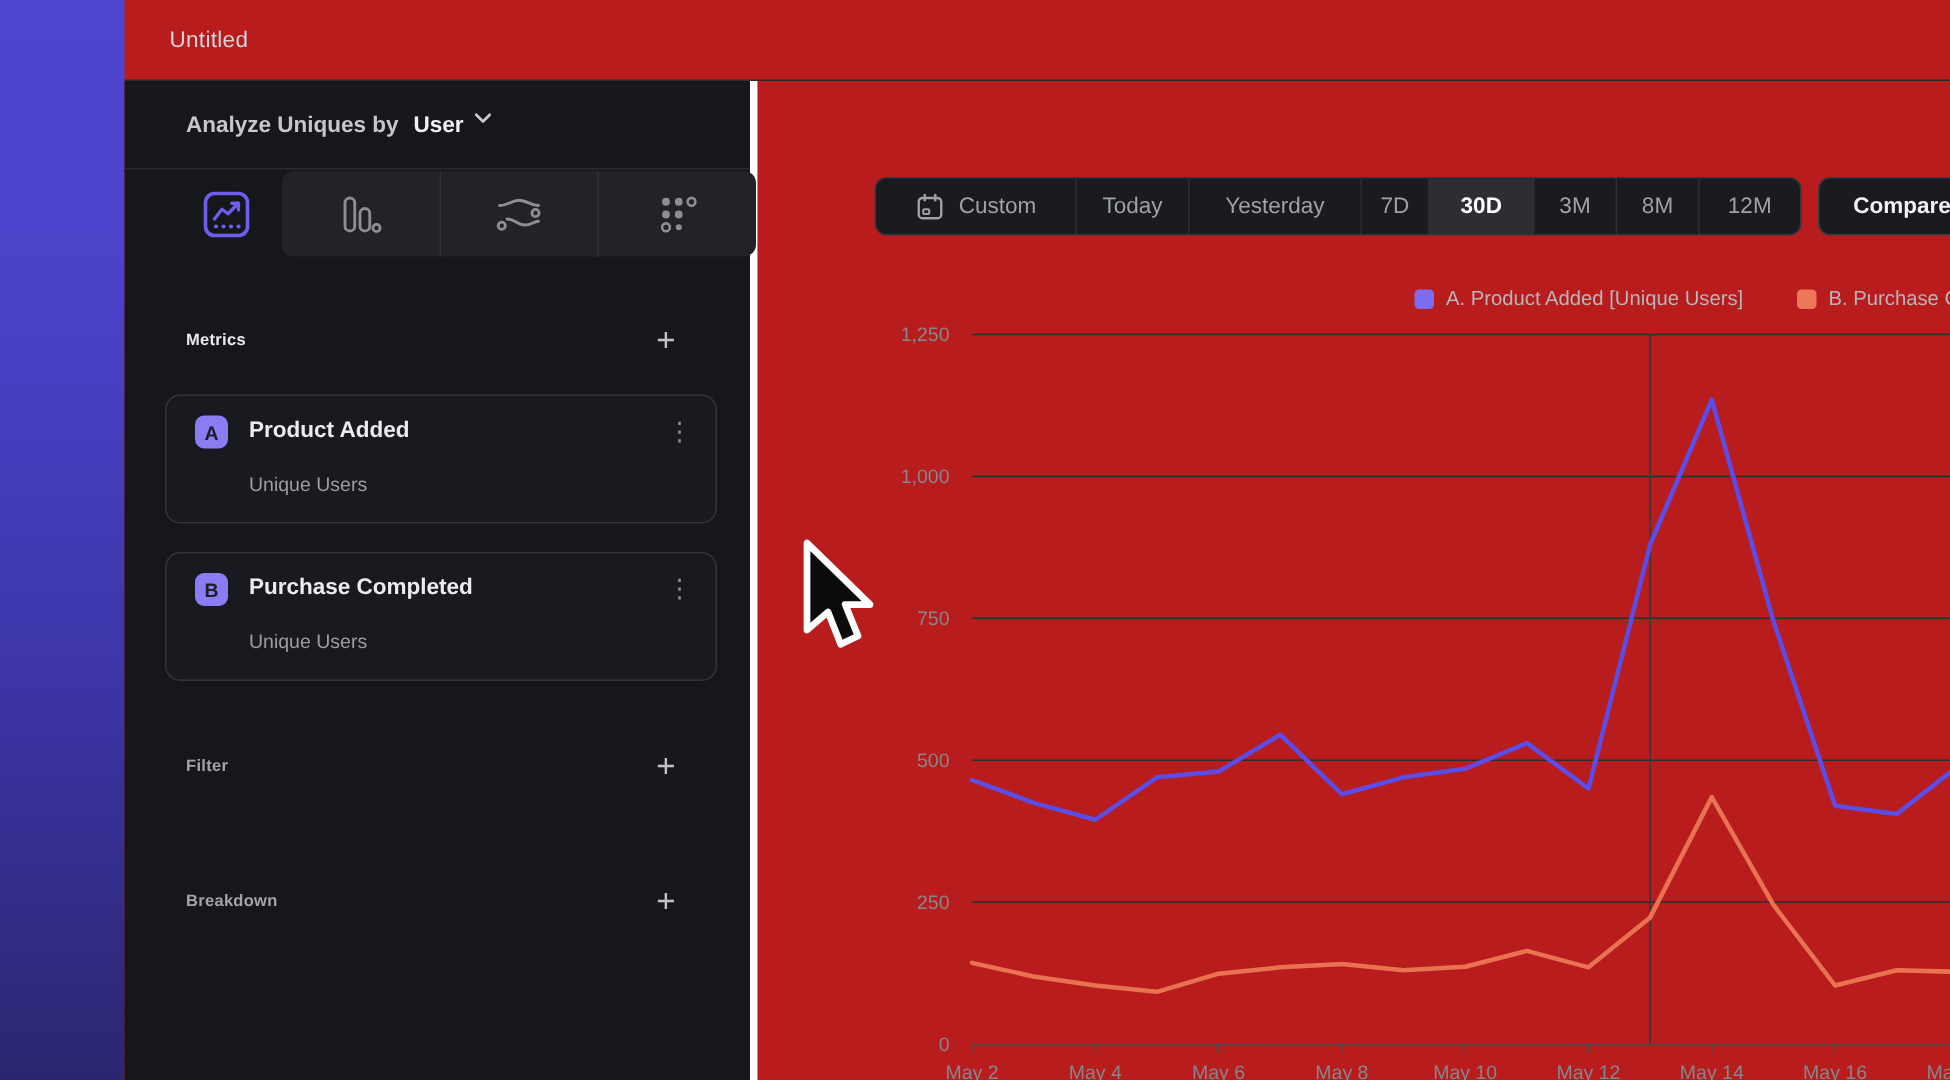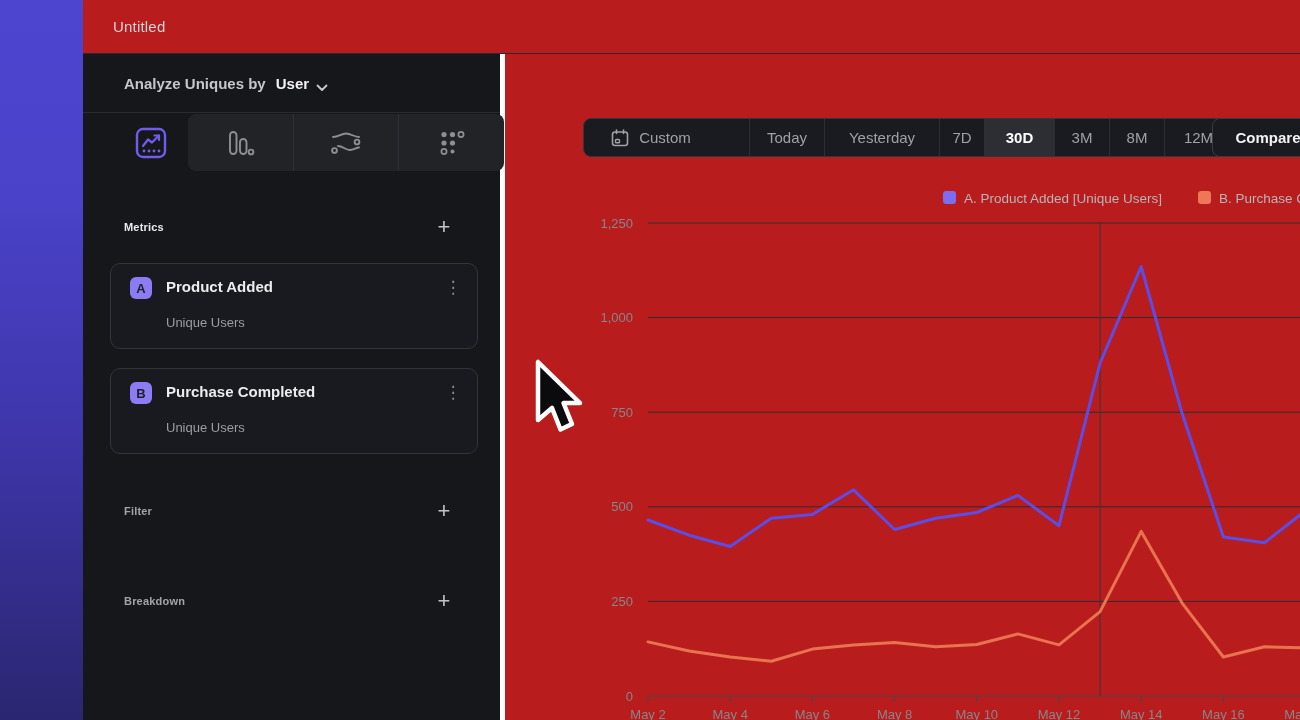--- a/index.html
+++ b/index.html
@@ -15,21 +15,21 @@
   .topbar { position:absolute; left:83px; top:0; width:1217px; height:54px;
     border-bottom:1px solid #2a2b31; display:flex; align-items:center; padding-left:30px; }
   .report-title { color:#d4d5d8; font-size:15px; font-weight:500; letter-spacing:.2px; }
 
   
   .sidebar { position:absolute; left:83px; top:54px; width:422px; height:666px;
     border-right:5px solid #ffffff; background:#16171b; }
   .analyze-row { position:absolute; left:0; top:0; width:100%; height:59px;
     border-bottom:1px solid #2a2b31; display:flex; align-items:center; padding-left:41px; gap:10px; }
   .analyze-label { color:#c6c7cb; font-size:15px; font-weight:600; }
-  .analyze-value { background:none; border:none; display:flex; align-items:flex-end; gap:7px;
+  .analyze-value { background:none; border:none; display:flex; align-items:flex-start; gap:7px;
     color:#f2f2f4; font-size:15px; font-weight:700; cursor:pointer; font-family:inherit; }
 
   .tabs-row { position:absolute; left:0; top:60px; width:100%; height:57px; }
   .tab-first { position:absolute; left:30px; top:0; width:75px; height:57px; background:none; border:none;
     display:flex; align-items:center; justify-content:center; cursor:pointer; }
   .tab-strip { position:absolute; left:105px; top:0; width:316px; height:57px; background:#222327;
     border-radius:8px; display:flex; }
   .tab-strip button { flex:1; background:none; border:none; border-left:1px solid #2f3036;
     display:flex; align-items:center; justify-content:center; cursor:pointer; }
   .tab-strip button:first-child { border-left:none; }
@@ -59,27 +59,27 @@
   
   .main { position:absolute; left:505px; top:54px; width:795px; height:666px; overflow:hidden; }
 
   .range-group { position:absolute; left:78px; top:64px; height:39px; display:flex;
     border:1px solid #35363b; border-radius:8px; background:#1a1b20; overflow:hidden; }
   .range-group button { background:none; border:none; border-left:1px solid #2e2f35; color:#9fa1a6;
     font-size:15px; font-family:inherit; cursor:pointer; display:flex; align-items:center;
     justify-content:center; gap:9px; }
   .range-group button:first-child { border-left:none; }
   .range-group button.selected { background:#2d2e34; color:#ffffff; font-weight:700; }
-  .w-custom{width:133px;} .w-today{width:75px;margin-left:32px;} .w-yest{width:115px;} .w-7d{width:45px;}
+  .w-custom{width:133px;} .w-today{width:75px;} .w-yest{width:115px;} .w-7d{width:45px;}
   .w-30d{width:70px;} .w-3m{width:55px;} .w-6m{width:55px;} .w-12m{width:68px;}
   .compare-btn { position:absolute; left:707px; top:64px; height:39px; width:112px;
     border:1px solid #3a3b40; border-radius:8px; background:#1a1b20; color:#f2f2f4;
     font-size:15px; font-weight:700; font-family:inherit; cursor:pointer; }
 
-  .legend-item { position:absolute; top:137px; display:flex; align-items:flex-start; gap:8px;
+  .legend-item { position:absolute; top:137px; display:flex; align-items:flex-end; gap:8px;
     white-space:nowrap; color:#b4b6ba; font-size:13.5px; }
   .legend-item.first { left:438px; }
   .legend-item.second { left:693px; }
   .legend-swatch { width:13px; height:13px; border-radius:3px; display:inline-block; }
 
   #chart { position:absolute; left:0; top:156px; width:795px; height:510px; overflow:hidden; }
   #chart text { font-family:"Liberation Sans","DejaVu Sans",sans-serif; }
 
   .cursor { position:absolute; left:533px; top:358px; z-index:10; pointer-events:none; }
 </style>

